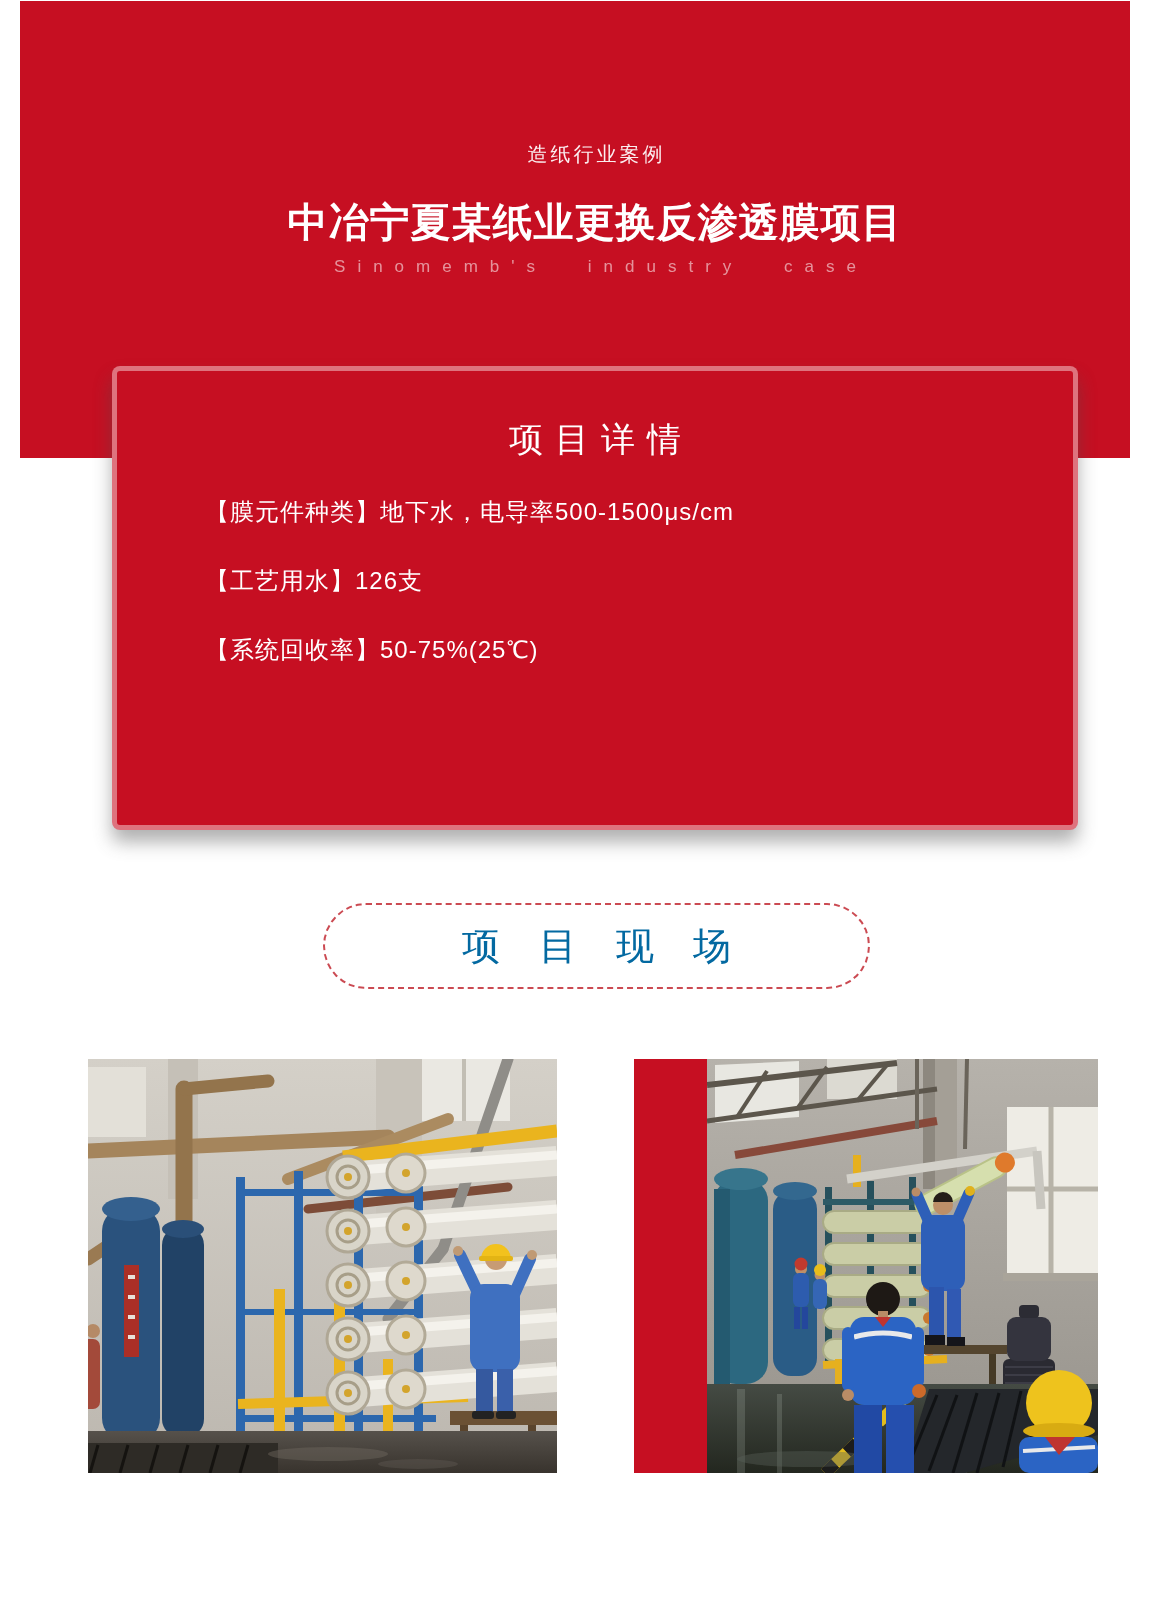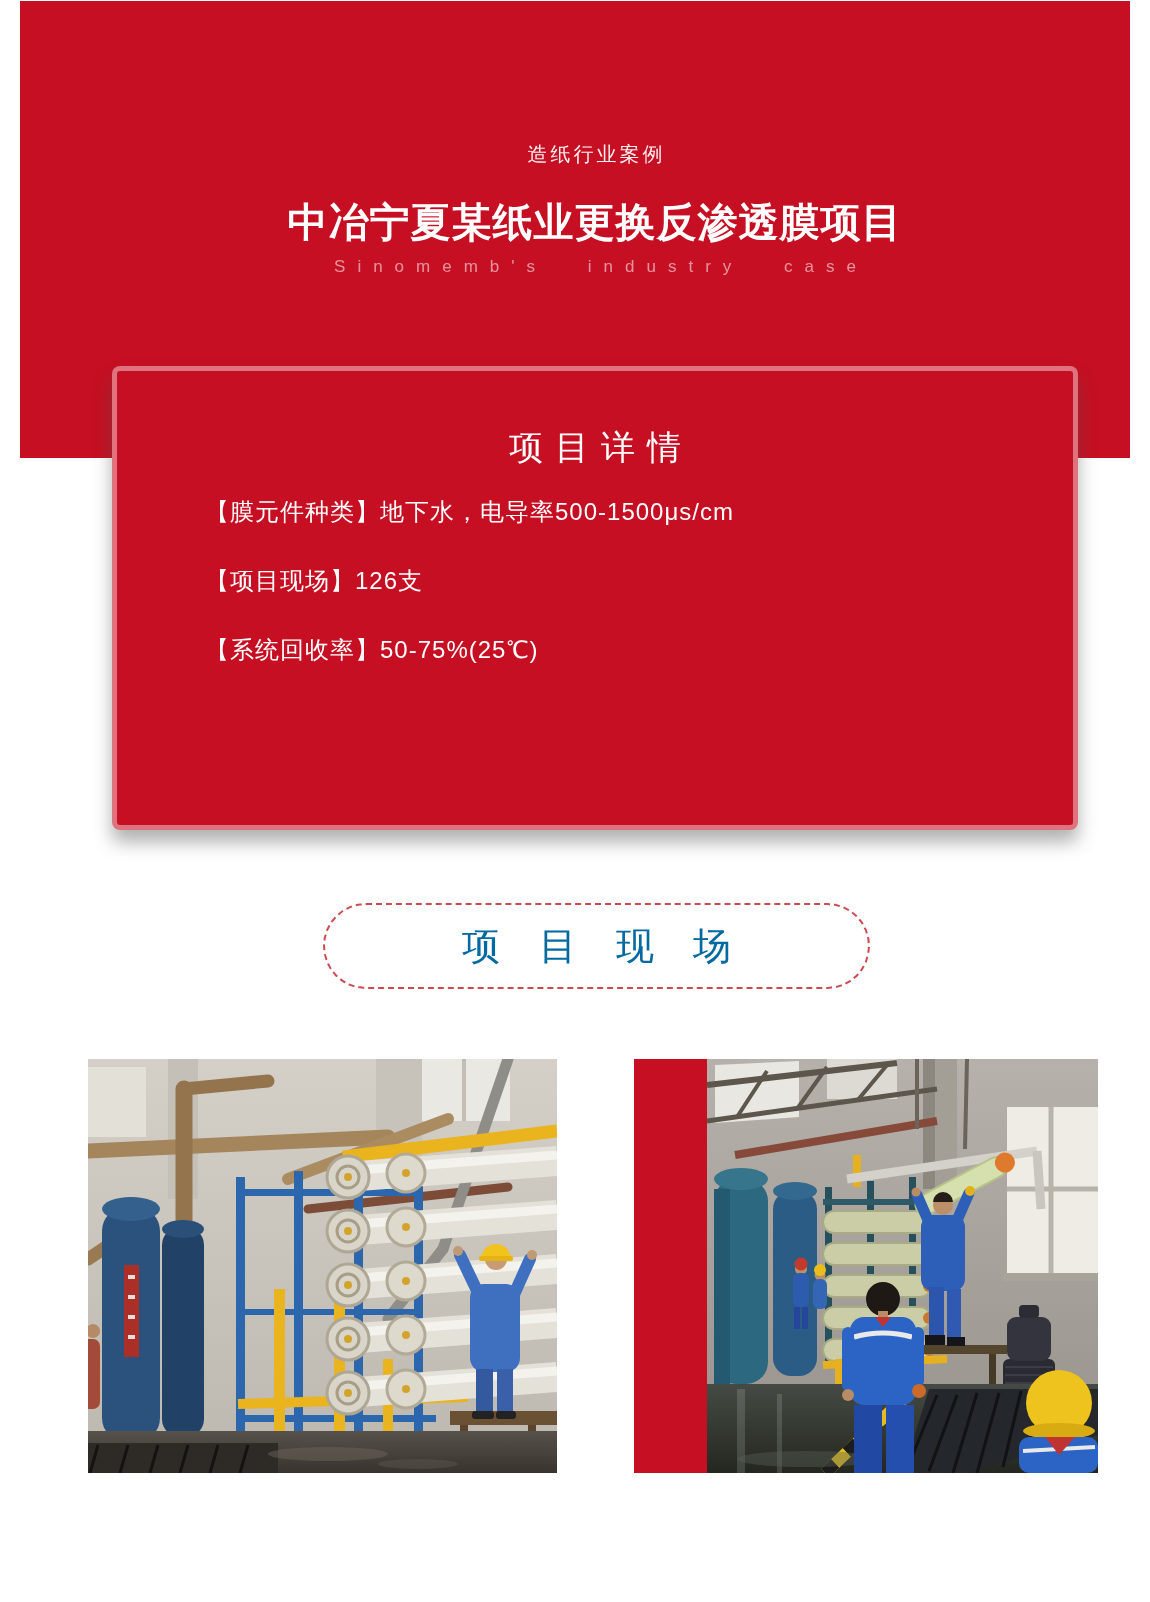--- a/index.html
+++ b/index.html
@@ -10,21 +10,21 @@
   .banner .tagline{position:absolute;left:0;top:140px;width:100%;text-align:center;
         color:rgba(255,255,255,.93);font-size:20px;letter-spacing:3px;text-indent:3px;}
   .banner .title{position:absolute;left:0;top:194px;width:100%;text-align:center;color:#ffffff;
         font-size:40px;font-weight:bold;letter-spacing:1px;}
   .banner .subtitle{position:absolute;left:0;top:256px;width:100%;text-align:center;
         color:rgba(255,255,255,.55);font-size:17px;letter-spacing:12px;word-spacing:24px;text-indent:12px;}
   
   .card{position:absolute;left:92px;top:365px;width:966px;height:464px;box-sizing:border-box;
         background:#c60f22;border:5px solid rgba(255,255,255,.42);border-radius:8px;
         box-shadow:0 12px 18px rgba(80,80,80,.45);}
-  .card .card-title{position:absolute;left:0;top:54px;width:100%;text-align:center;color:#ffffff;
+  .card .card-title{position:absolute;left:0;top:46px;width:100%;text-align:center;color:#ffffff;
         font-size:34px;letter-spacing:12px;text-indent:12px;}
   .card .col{position:absolute;top:126px;color:#ffffff;font-size:24px;letter-spacing:1px;}
   .card .col-left{left:88px;}
   .card .col-right{left:611px;}
   .card .item{height:30px;line-height:30px;margin-bottom:39px;white-space:nowrap;}
   
   .pill{position:absolute;left:303px;top:902px;width:547px;height:86px;box-sizing:border-box;
         border:2px dashed #cb4a52;border-radius:44px;display:flex;align-items:center;justify-content:center;}
   .pill span{color:#0369a1;font-size:38px;letter-spacing:39px;margin-right:-39px;}
   
@@ -42,21 +42,21 @@
   <div class="banner">
     <div class="tagline">造纸行业案例</div>
     <div class="title">中冶宁夏某纸业更换反渗透膜项目</div>
     <div class="subtitle">Sinomemb's industry case</div>
   </div>
 
   <div class="card">
     <div class="card-title">项目详情</div>
     <div class="col col-left">
       <div class="item">【膜元件种类】地下水，电导率500-1500μs/cm</div>
-      <div class="item">【项目现场】126支</div>
+      <div class="item">【工艺用水】126支</div>
       <div class="item">【系统回收率】50-75%(25℃)</div>
     </div>
   </div>
 
   <div class="pill">
     <span>项目现场</span>
   </div>
 
   <div class="photo photo-left">
     <svg viewBox="0 0 469 414" preserveAspectRatio="none">

